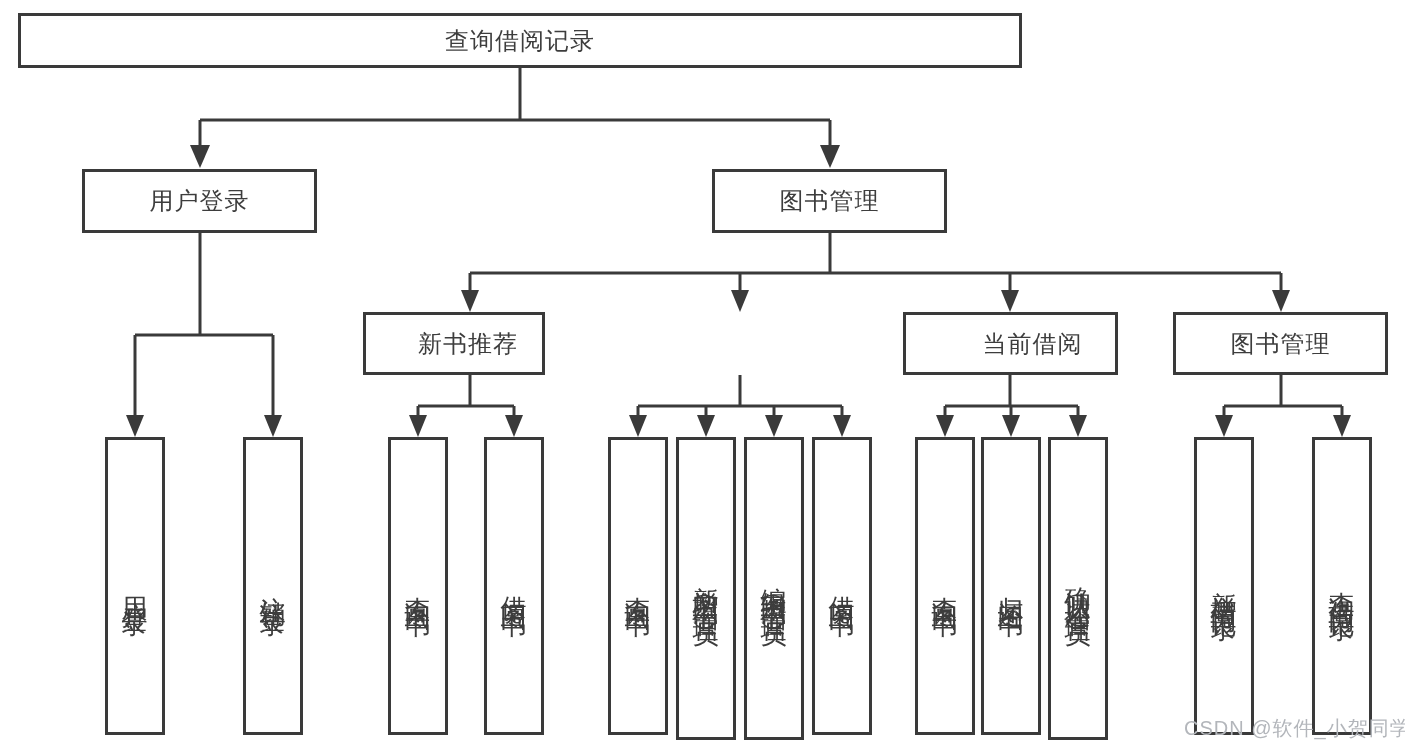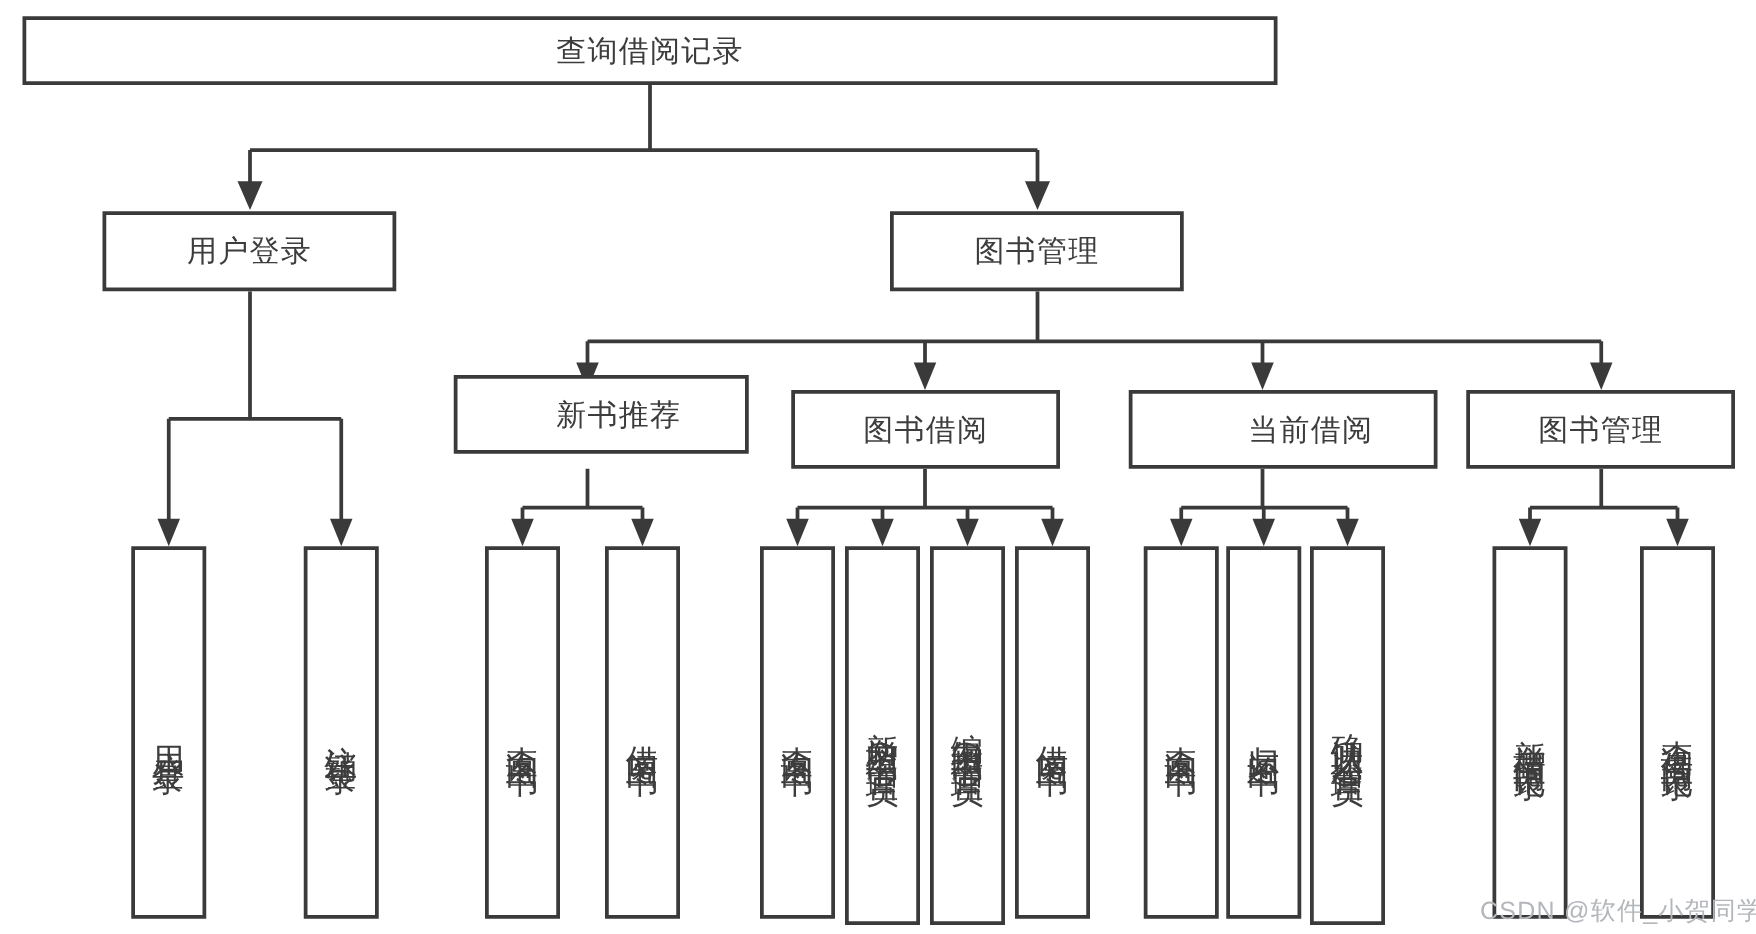--- a/index.html
+++ b/index.html
@@ -113,23 +113,22 @@
       <polygon points="1215,415 1233,415 1224,437"></polygon>
       <polygon points="1333,415 1351,415 1342,437"></polygon>
     </g>
   </svg>
 
   <div class="box h" style="left:18px; top:13px; width:1004px; height:55px;">查询借阅记录</div>
 
   <div class="box h" style="left:82px; top:169px; width:235px; height:64px;">用户登录</div>
   <div class="box h" style="left:712px; top:169px; width:235px; height:64px;">图书管理</div>
 
-  <div class="box h" style="left:363px; top:300px; width:236px; height:63px;padding-left:28px;">新书推荐</div>
-  <div class="box h" style="left:633px; top:312px; width:215px; height:63px;">图书借阅</div>
-  <div class="box h" style="left:903px; top:312px; width:247px; height:63px;padding-left:44px;">当前借阅</div>
+  <div class="box h" style="left:363px; top:312px; width:182px; height:63px;padding-left:28px;">新书推荐</div>
+  <div class="box h" style="left:903px; top:312px; width:215px; height:63px;padding-left:44px;">当前借阅</div>
   <div class="box h" style="left:1173px; top:312px; width:215px; height:63px;">图书管理</div>
 
   <div class="box v" style="left:105px; top:437px; width:60px; height:298px;">用户登录</div>
   <div class="box v" style="left:243px; top:437px; width:60px; height:298px;">注销登录</div>
 
   <div class="box v" style="left:388px; top:437px; width:60px; height:298px;">查询图书</div>
   <div class="box v" style="left:484px; top:437px; width:60px; height:298px;">借阅图书</div>
 
   <div class="box v" style="left:608px; top:437px; width:60px; height:298px;">查询图书</div>
   <div class="box v" style="left:676px; top:437px; width:60px; height:303px;">新增图书（管理员）</div>

